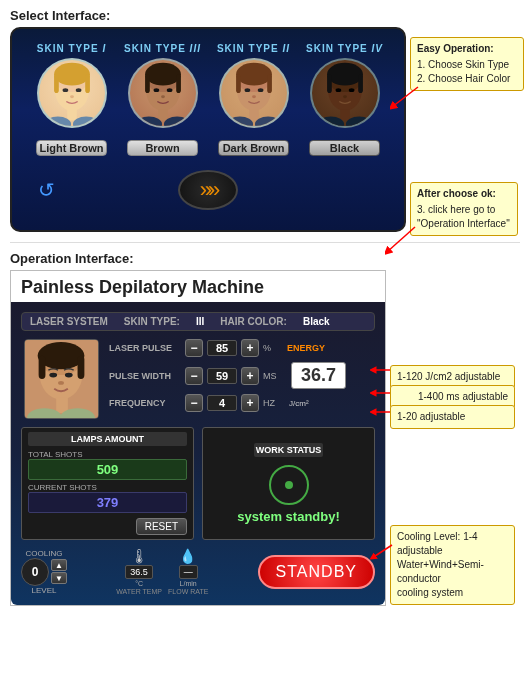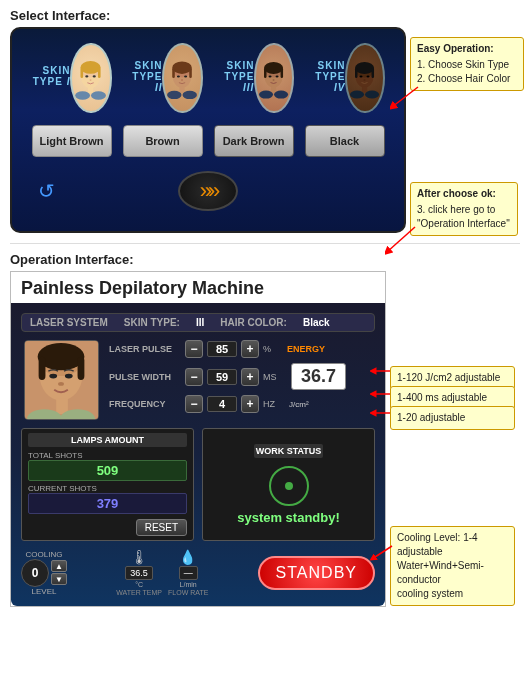--- a/index.html
+++ b/index.html
@@ -27,21 +27,21 @@
     }
 
     .skin-types-row {
       display: flex;
       justify-content: space-around;
       margin-bottom: 12px;
     }
 
     .skin-type-item {
       display: flex;
-      flex-direction: row;
+      flex-direction: column;
       align-items: center;
       width: 80px;
       text-align: right;
     }
 
     .skin-type-label {
       color: #7ecef4;
       font-size: 10px;
       font-weight: bold;
       margin-bottom: 4px;
@@ -79,22 +79,22 @@
     .color-btn-row {
       display: flex;
       justify-content: space-around;
       margin-top: 8px;
     }
 
     .color-btn {
       background: linear-gradient(180deg, #e0e0e0, #b0b0b0);
       border: 1px solid #888;
       border-radius: 4px;
-      padding: 9px 0;
-      width: 80px;
+      padding: 1px 0;
+      width: 71px;
       text-align: center;
       font-size: 11px;
       font-weight: bold;
       color: #222;
       cursor: pointer;
     }
 
     .color-btn.selected {
       background: linear-gradient(180deg, #d0d0d0, #a0a0a0);
       border-color: #555;
@@ -515,20 +515,40 @@
               <ellipse cx="42" cy="32" rx="3" ry="2" fill="#333"></ellipse>
 
               <ellipse cx="35" cy="39" rx="2" ry="1.5" fill="#e0b080"></ellipse>
 
               <path d="M29 44 Q35 48 41 44" stroke="#c07070" stroke-width="1.5" fill="none"></path>
 
               <rect x="30" y="52" width="10" height="12" fill="#f5d5a0"></rect>
 
               <ellipse cx="20" cy="68" rx="14" ry="8" fill="#6688aa"></ellipse>
               <ellipse cx="50" cy="68" rx="14" ry="8" fill="#6688aa"></ellipse>
+            </svg>
+          </div>
+        </div>
+
+        <div class="skin-type-item">
+          <div class="skin-type-label">SKIN TYPE <span>III</span></div>
+          <div class="face-circle face-3">
+            <svg viewBox="0 0 70 70" class="face-svg">
+              <ellipse cx="35" cy="32" rx="18" ry="22" fill="#b8825a"></ellipse>
+              <ellipse cx="35" cy="20" rx="18" ry="14" fill="#a87050"></ellipse>
+              <ellipse cx="35" cy="15" rx="19" ry="12" fill="#2a1a0a"></ellipse>
+              <rect x="16" y="15" width="5" height="20" rx="3" fill="#2a1a0a"></rect>
+              <rect x="49" y="15" width="5" height="20" rx="3" fill="#2a1a0a"></rect>
+              <ellipse cx="28" cy="32" rx="3" ry="2" fill="#111"></ellipse>
+              <ellipse cx="42" cy="32" rx="3" ry="2" fill="#111"></ellipse>
+              <ellipse cx="35" cy="39" rx="2" ry="1.5" fill="#906040"></ellipse>
+              <path d="M29 44 Q35 48 41 44" stroke="#804040" stroke-width="1.5" fill="none"></path>
+              <rect x="30" y="52" width="10" height="12" fill="#b8825a"></rect>
+              <ellipse cx="20" cy="68" rx="14" ry="8" fill="#223355"></ellipse>
+              <ellipse cx="50" cy="68" rx="14" ry="8" fill="#223355"></ellipse>
             </svg>
           </div>
         </div>
 
         <div class="skin-type-item">
           <div class="skin-type-label">SKIN TYPE <span>II</span></div>
           <div class="face-circle face-2">
             <svg viewBox="0 0 70 70" class="face-svg">
               <ellipse cx="35" cy="32" rx="18" ry="22" fill="#c8936a"></ellipse>
               <ellipse cx="35" cy="20" rx="18" ry="14" fill="#c08060"></ellipse>
@@ -540,40 +560,20 @@
               <ellipse cx="35" cy="39" rx="2" ry="1.5" fill="#b07050"></ellipse>
               <path d="M29 44 Q35 48 41 44" stroke="#a06050" stroke-width="1.5" fill="none"></path>
               <rect x="30" y="52" width="10" height="12" fill="#c8936a"></rect>
               <ellipse cx="20" cy="68" rx="14" ry="8" fill="#334466"></ellipse>
               <ellipse cx="50" cy="68" rx="14" ry="8" fill="#334466"></ellipse>
             </svg>
           </div>
         </div>
 
         <div class="skin-type-item">
-          <div class="skin-type-label">SKIN TYPE <span>III</span></div>
-          <div class="face-circle face-3">
-            <svg viewBox="0 0 70 70" class="face-svg">
-              <ellipse cx="35" cy="32" rx="18" ry="22" fill="#b8825a"></ellipse>
-              <ellipse cx="35" cy="20" rx="18" ry="14" fill="#a87050"></ellipse>
-              <ellipse cx="35" cy="15" rx="19" ry="12" fill="#2a1a0a"></ellipse>
-              <rect x="16" y="15" width="5" height="20" rx="3" fill="#2a1a0a"></rect>
-              <rect x="49" y="15" width="5" height="20" rx="3" fill="#2a1a0a"></rect>
-              <ellipse cx="28" cy="32" rx="3" ry="2" fill="#111"></ellipse>
-              <ellipse cx="42" cy="32" rx="3" ry="2" fill="#111"></ellipse>
-              <ellipse cx="35" cy="39" rx="2" ry="1.5" fill="#906040"></ellipse>
-              <path d="M29 44 Q35 48 41 44" stroke="#804040" stroke-width="1.5" fill="none"></path>
-              <rect x="30" y="52" width="10" height="12" fill="#b8825a"></rect>
-              <ellipse cx="20" cy="68" rx="14" ry="8" fill="#223355"></ellipse>
-              <ellipse cx="50" cy="68" rx="14" ry="8" fill="#223355"></ellipse>
-            </svg>
-          </div>
-        </div>
-
-        <div class="skin-type-item">
           <div class="skin-type-label">SKIN TYPE <span>IV</span></div>
           <div class="face-circle face-4">
             <svg viewBox="0 0 70 70" class="face-svg">
               <ellipse cx="35" cy="32" rx="18" ry="22" fill="#5a3018"></ellipse>
               <ellipse cx="35" cy="20" rx="18" ry="14" fill="#4a2810"></ellipse>
               <ellipse cx="35" cy="15" rx="19" ry="12" fill="#111"></ellipse>
               <rect x="16" y="15" width="5" height="20" rx="3" fill="#111"></rect>
               <rect x="49" y="15" width="5" height="20" rx="3" fill="#111"></rect>
               <ellipse cx="28" cy="32" rx="3" ry="2" fill="#000"></ellipse>
               <ellipse cx="42" cy="32" rx="3" ry="2" fill="#000"></ellipse>
@@ -786,21 +786,21 @@
         </div>
       </div>
     </div>
 
     <div style="width:130px; position:relative; flex-shrink:0;">
 
       <div class="annotation-box" style="top:95px; left:0; width:125px;">
         <div>1-120 J/cm2 adjustable</div>
       </div>
 
-      <div class="annotation-box" style="top:115px; left:0; width:125px;">
+      <div class="annotation-box" style="top:115px; left:0; width:125px;text-align:right;">
         <div>1-400 ms adjustable</div>
       </div>
 
       <div class="annotation-box" style="top:135px; left:0; width:125px;">
         <div>1-20 adjustable</div>
       </div>
 
       <svg style="position:absolute;top:90px;left:-20px;width:25px;height:80px;">
         <defs>
           <marker id="arrop1" markerWidth="5" markerHeight="5" refX="3" refY="2.5" orient="auto">

